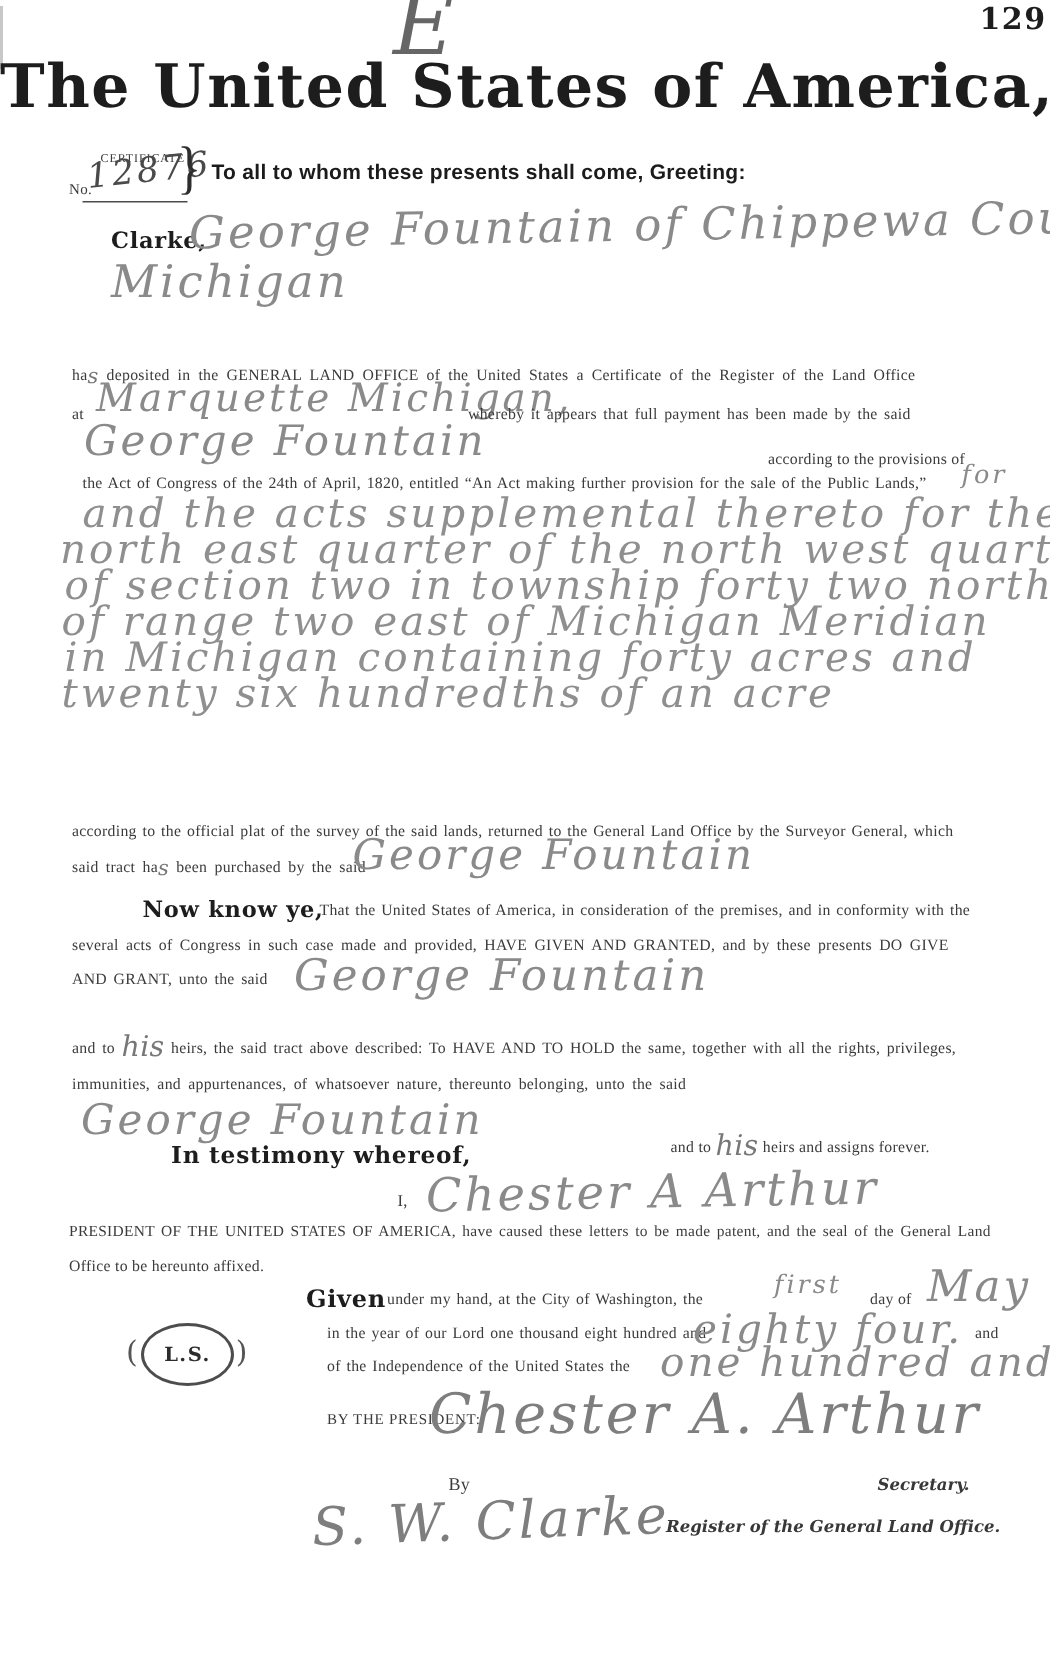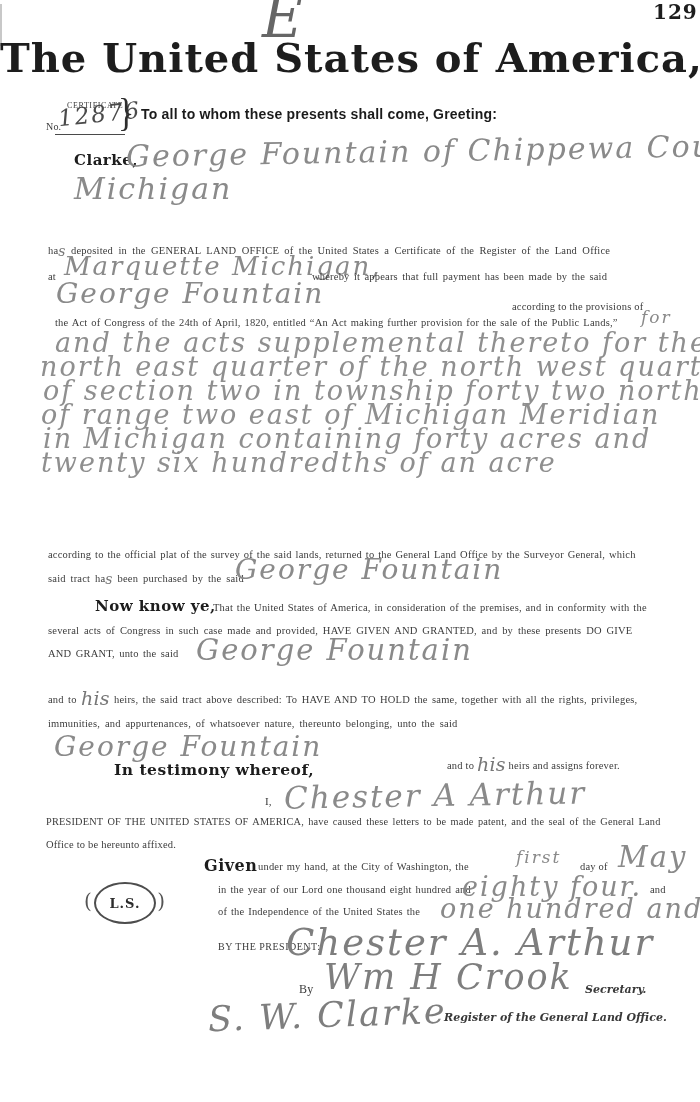--- a/index.html
+++ b/index.html
@@ -129,18 +129,17 @@
 
   <div class="seal">
     <span class="paren" style="left:-12px;">(</span>
     <span>L.S.</span>
     <span class="paren" style="right:-12px;">)</span>
   </div>
 
   <div class="printed" style="left:218px; top:941px; font-size:10px; letter-spacing:0.5px;text-align:right;">BY THE PRESIDENT:</div>
   <div class="script" style="left:286px; top:924px; font-size:37px; color:#7e7e7e;">Chester A. Arthur</div>
   <div class="printed" style="left:299px; top:982px; font-size:12px;">By</div>
-  <div class="script" style="left:324px; top:960px; font-size:35px; color:#7e7e7e;">Wm H Crook</div>
   <div class="ital-label" style="left:585px; top:983px;">Secretary.</div>
   <div class="script" style="left:208px; top:998px; font-size:35px; color:#7e7e7e; transform:rotate(-2deg);">S. W. Clarke</div>
   <div class="ital-label" style="left:444px; top:1011px;">Register of the General Land Office.</div>
 
 </div>
 
 </body></html>

